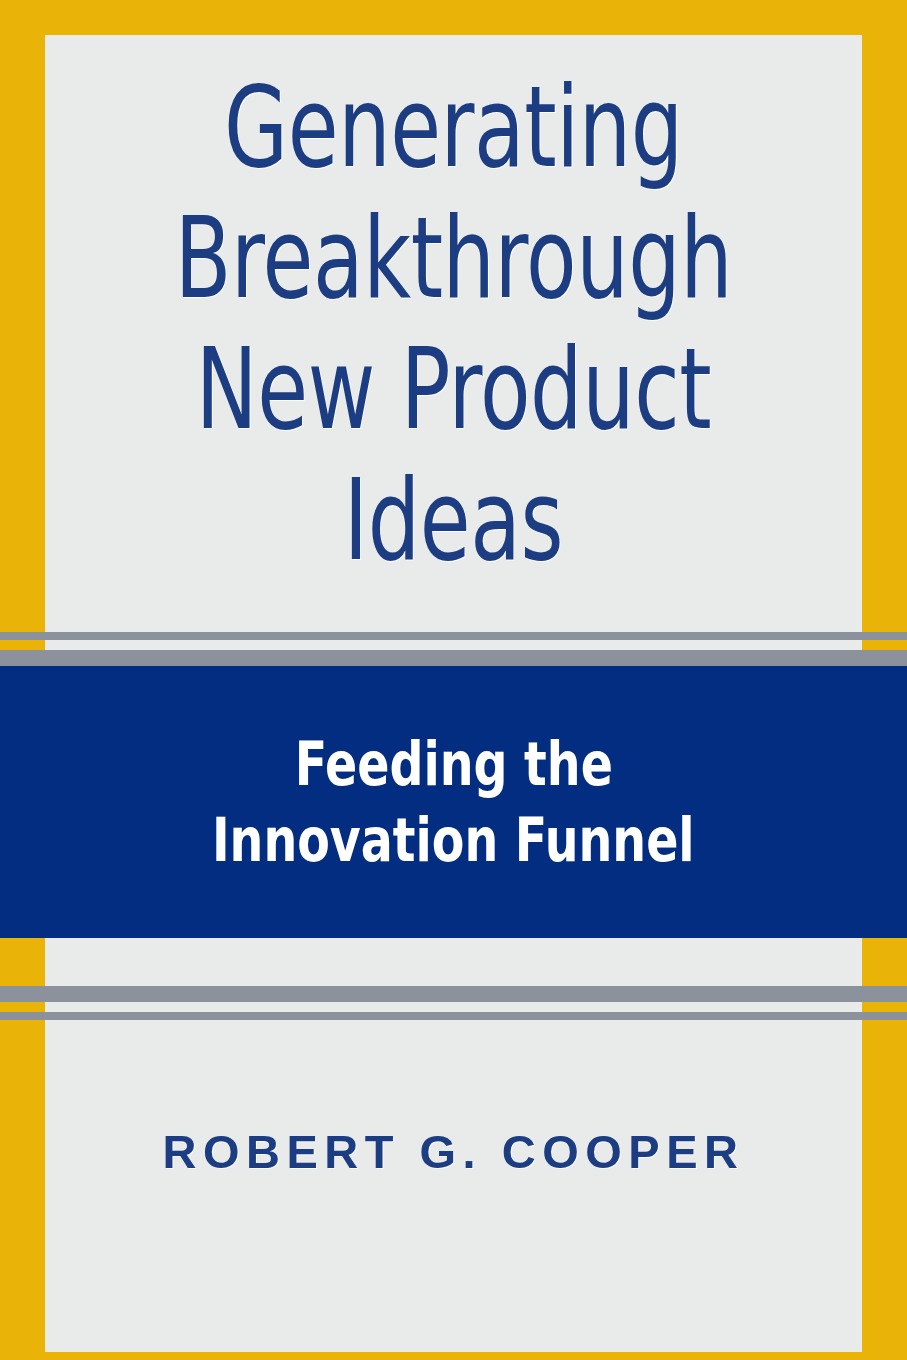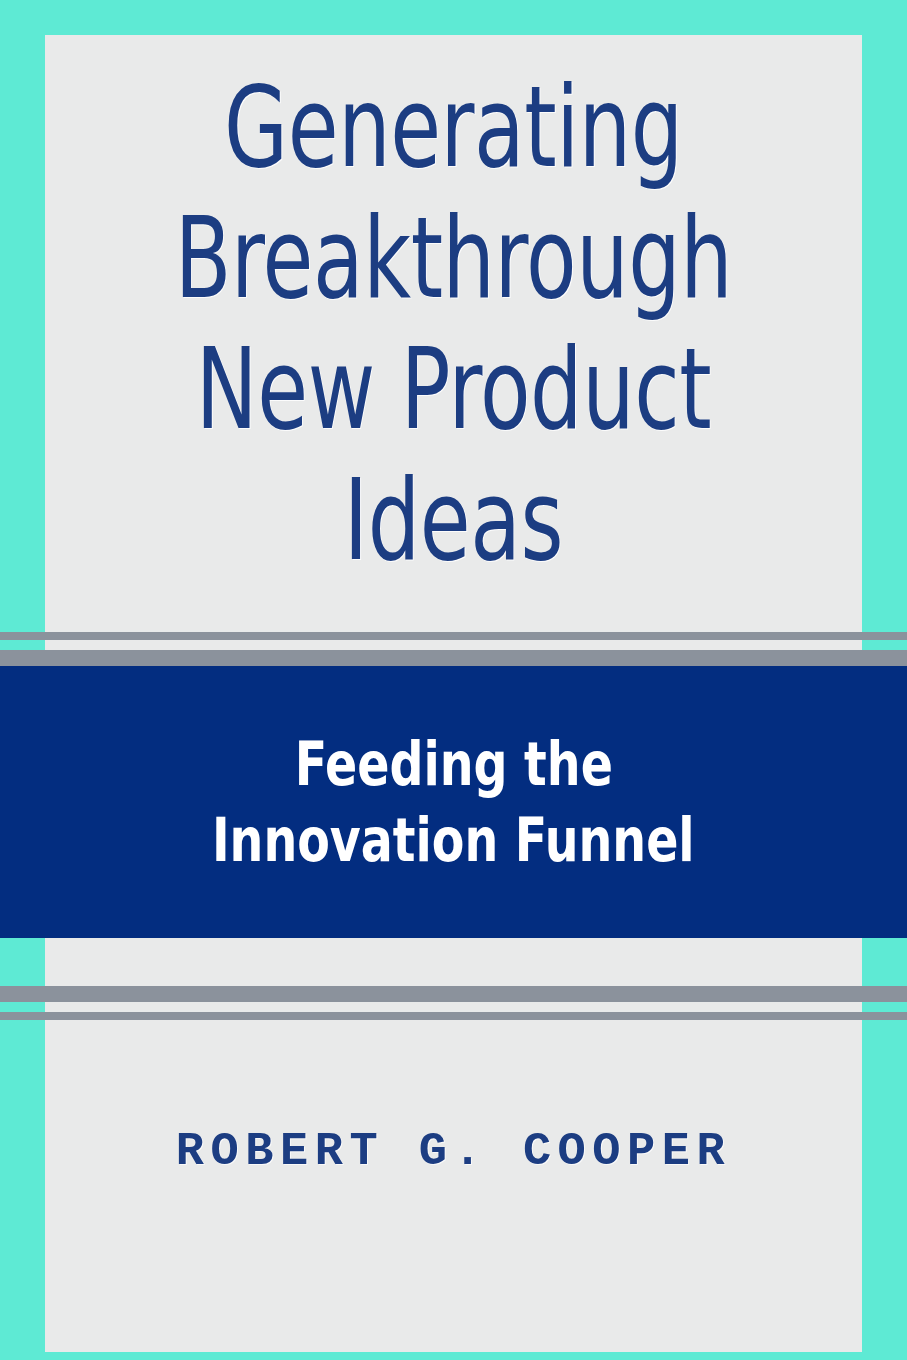--- a/index.html
+++ b/index.html
@@ -17,21 +17,21 @@
     font-family: "DejaVu Sans", sans-serif;
   }
 
   
   .cover {
     position: absolute;
     left: 0;
     top: 0;
     width: 907px;
     height: 1360px;
-    background: #5eead4;
+    background: #eab308;
   }
 
   
   .paper-panel {
     position: absolute;
     left: 45px;
     top: 35px;
     width: 817px;
     height: 1317px;
     background: #e9eaea;
@@ -126,21 +126,21 @@
   .authors {
     position: absolute;
     left: 45px;
     top: 1118px;
     width: 817px;
     text-align: center;
   }
 
   .author-line {
     display: block;
-    font-family: Liberation Mono, monospace;
+    font-family: Liberation Sans, sans-serif;
     font-weight: 700;
     font-size: 47px;
     line-height: 68px;
     letter-spacing: 6.5px;
     color: #1c3d82;
     text-shadow: 1px 1px 0 rgba(255,255,255,0.7);
     white-space: nowrap;
   }
 </style>
 </head>

